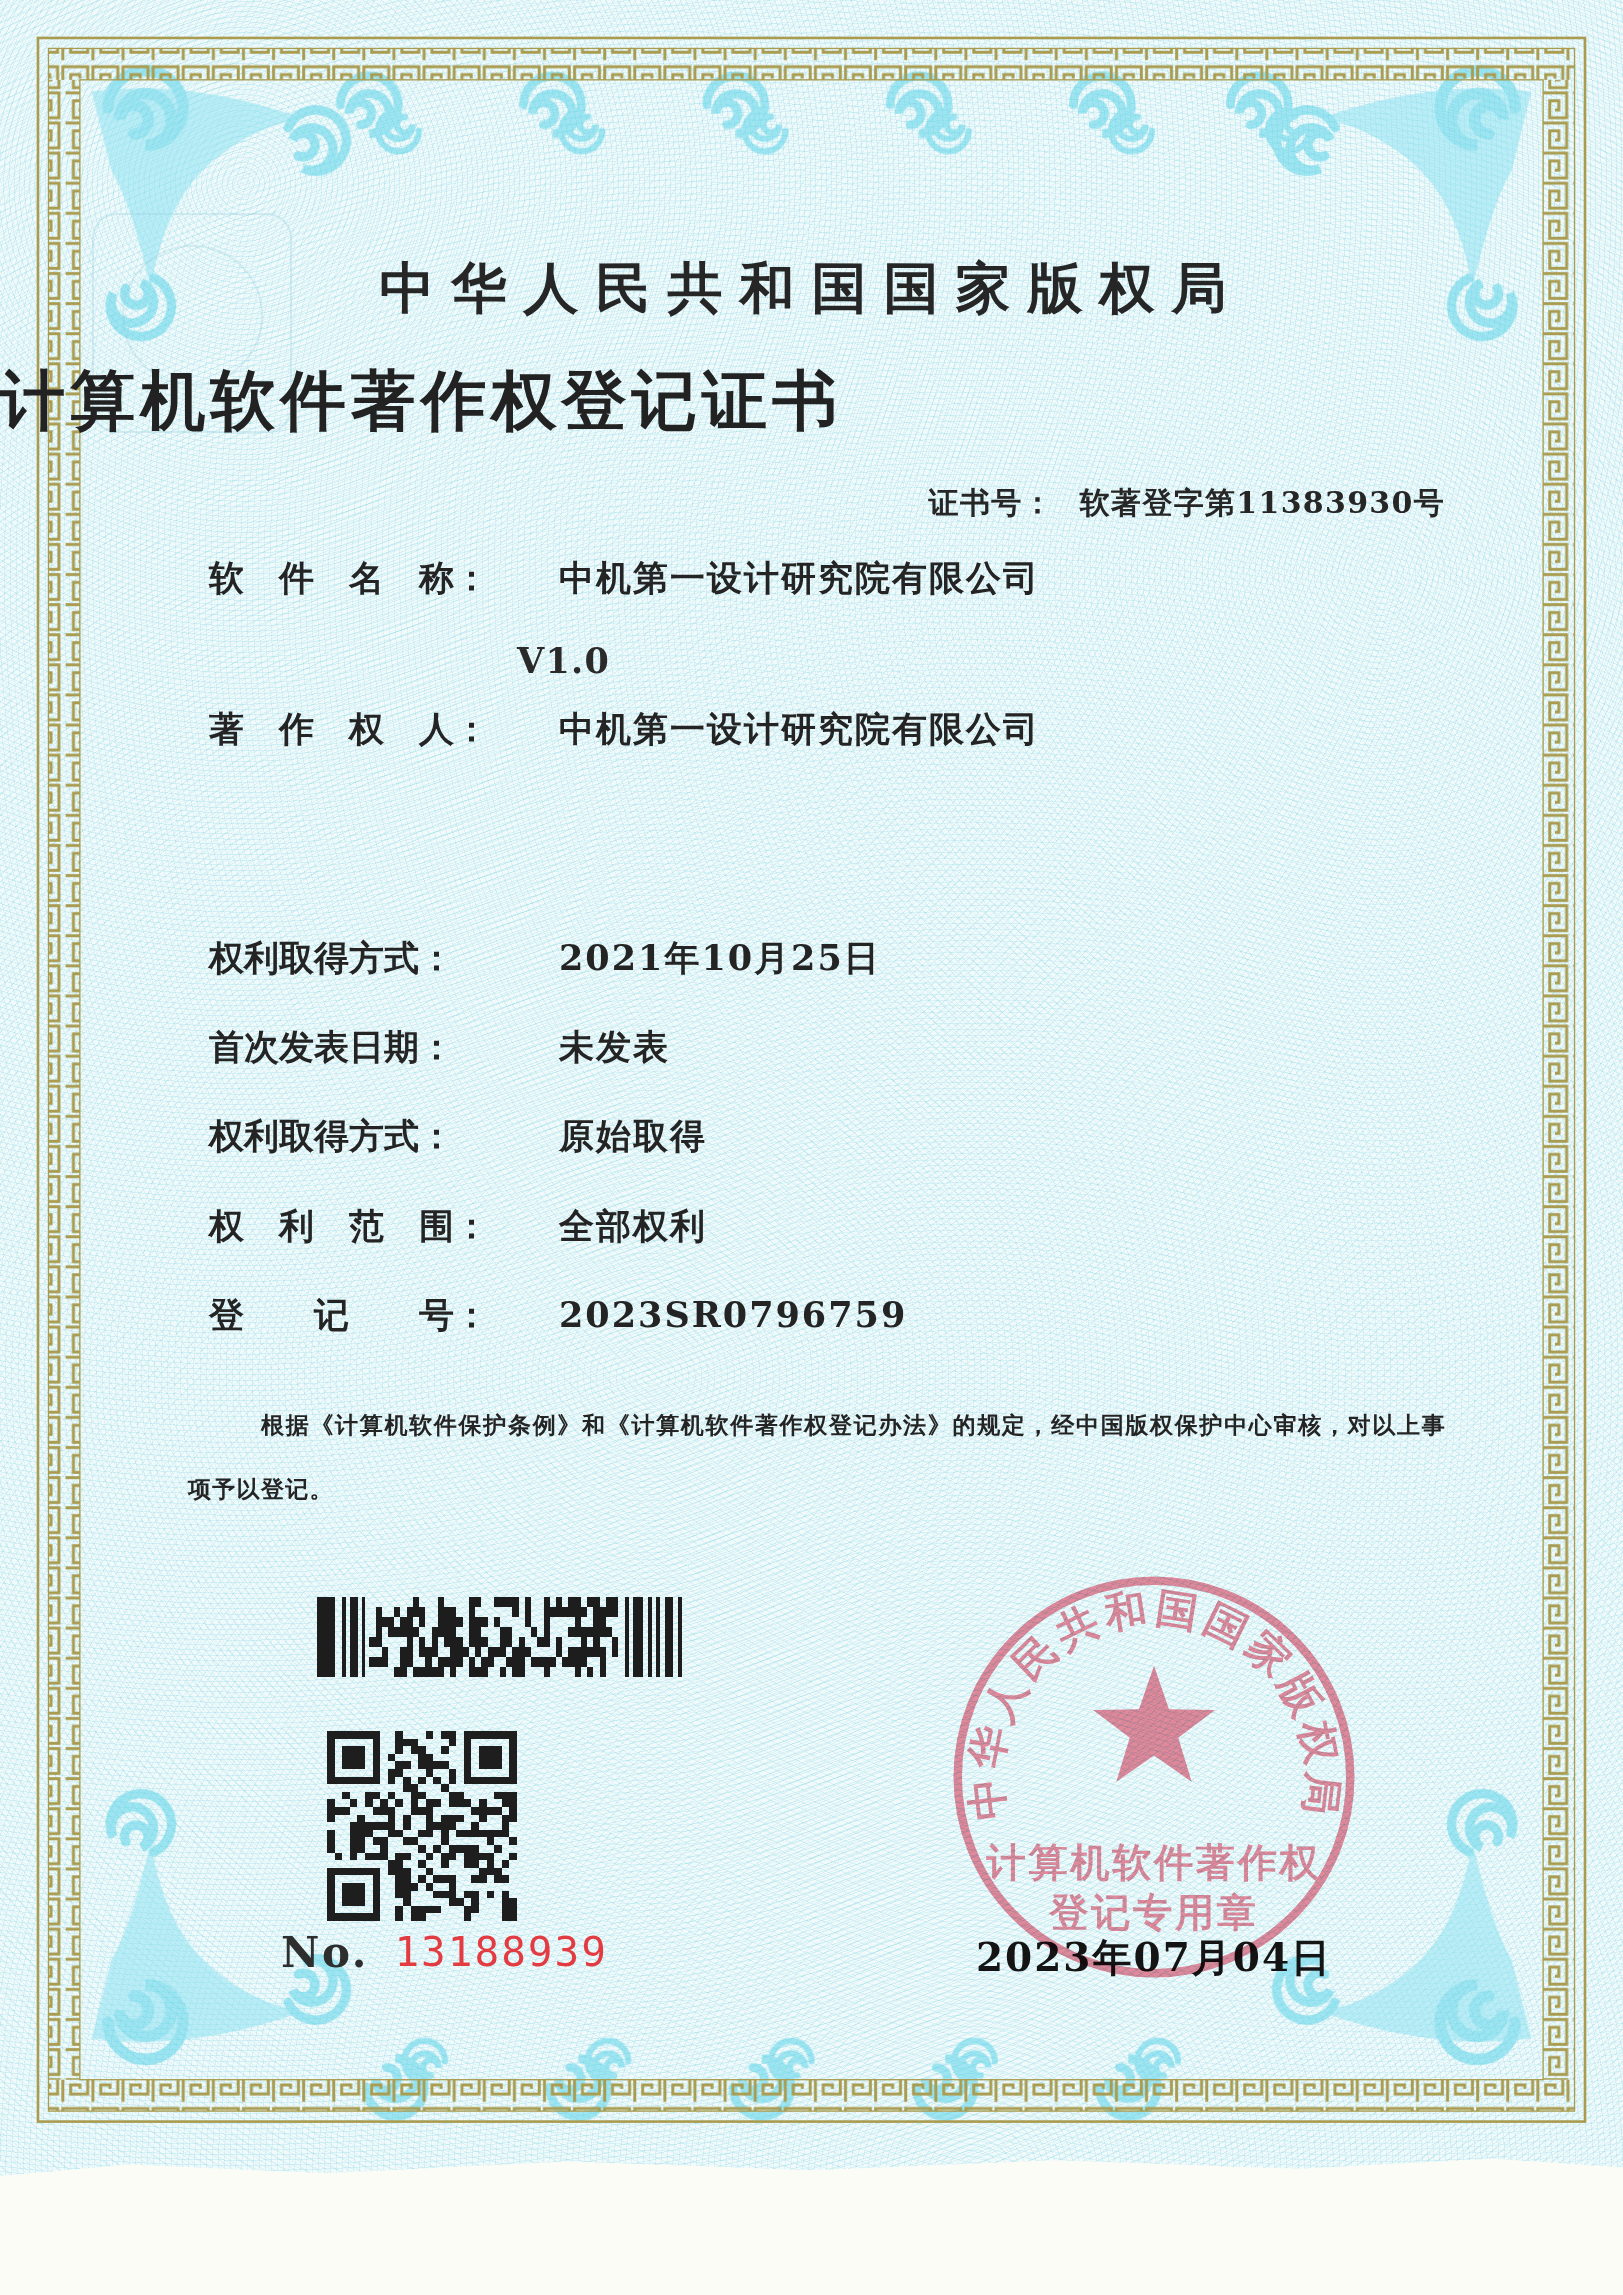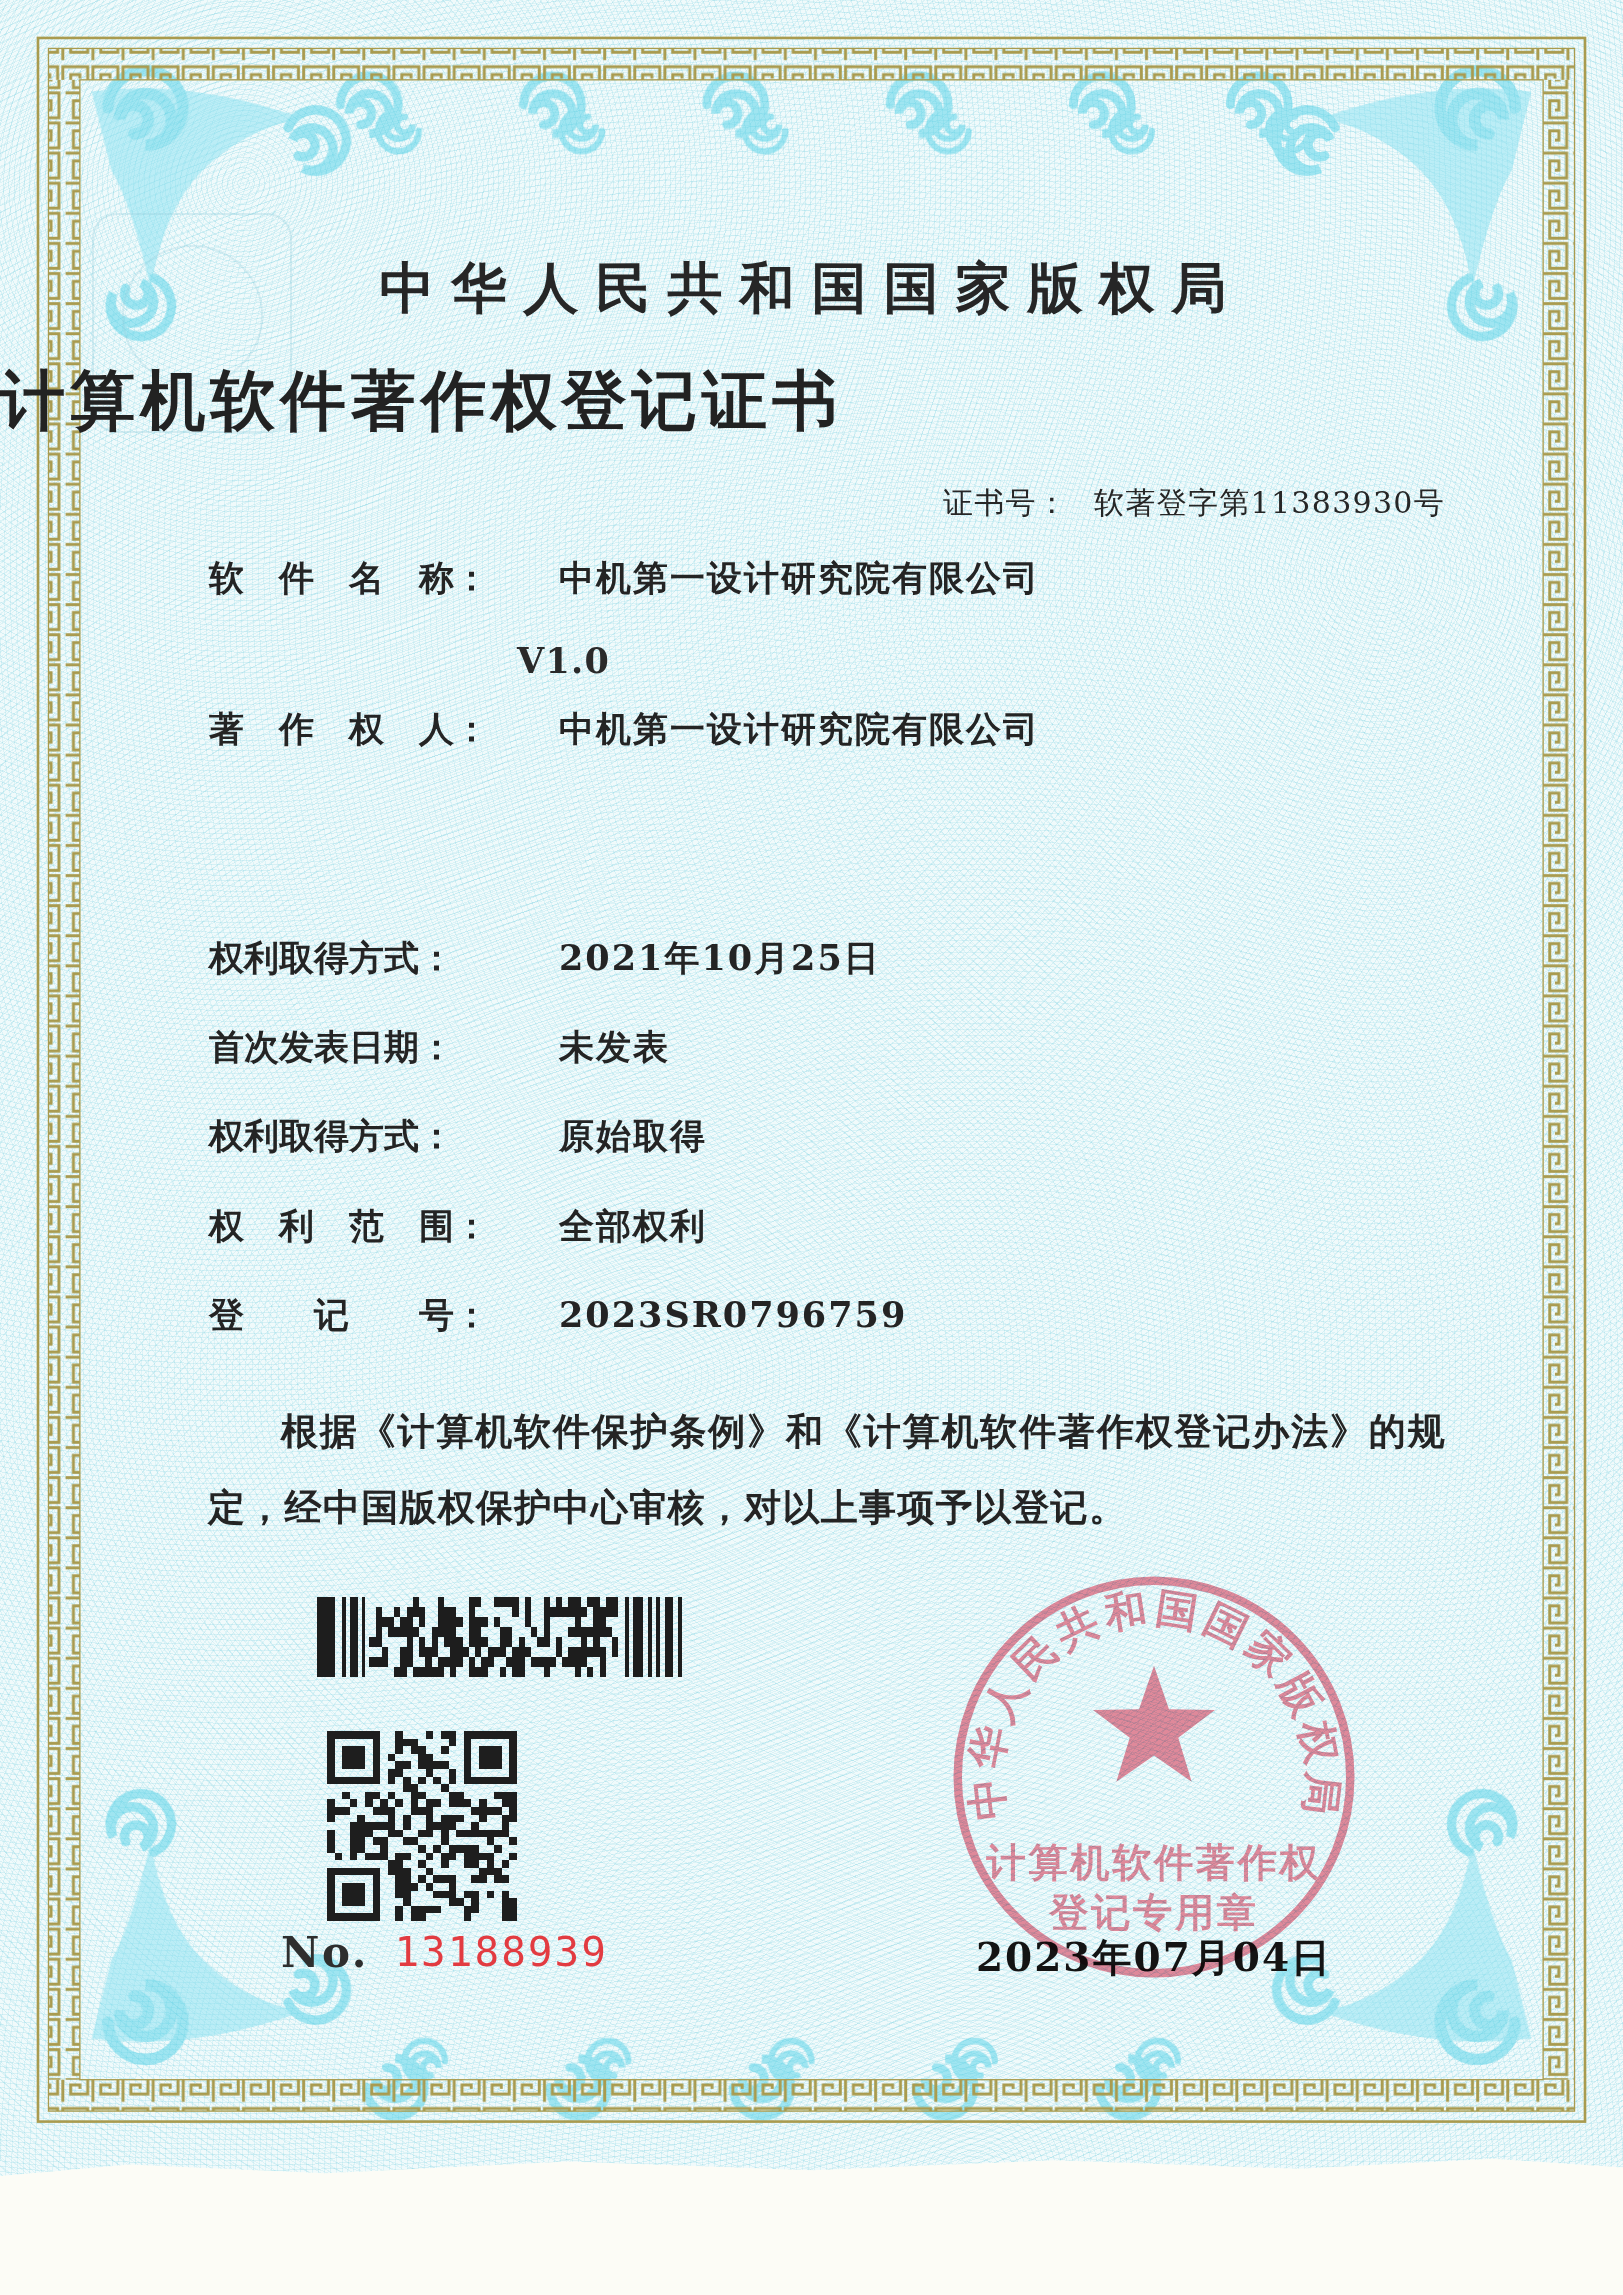--- a/index.html
+++ b/index.html
@@ -17,31 +17,31 @@
   .frame-svg{position:absolute;left:0;top:0;pointer-events:none;}
   .title1{
     position:absolute;left:0;right:0;top:252px;text-align:center;
     font-size:55px;font-weight:bold;letter-spacing:17px;color:#262626;white-space:nowrap;
   }
   .title2{
     position:absolute;left:0;right:0;top:357px;text-align:left;
     font-size:65px;font-weight:bold;letter-spacing:5.2px;color:#222;white-space:nowrap;
   }
   .certno{
-    position:absolute;right:178px;top:483px;font-size:30px;font-weight:normal;color:#262626;
+    position:absolute;right:178px;top:483px;font-size:30px;font-weight:bold;color:#262626;
     letter-spacing:1.3px;white-space:nowrap;
   }
   .certno .gap{display:inline-block;width:26px;}
   .row{position:absolute;left:209px;font-size:35px;font-weight:bold;color:#242424;white-space:nowrap;}
   .row .lbl{display:inline-block;width:350px;}
   .row .val{letter-spacing:2px;}
   .v2{position:absolute;left:517px;font-size:35px;font-weight:bold;letter-spacing:1.3px;}
   .statement{
-    position:absolute;left:208px;right:177px;top:1393px;
-    font-size:37px;font-weight:bold;color:#242424;line-height:76px;
+    position:absolute;left:188px;right:177px;top:1393px;
+    font-size:23px;font-weight:bold;color:#242424;line-height:64px;
     text-align:justify;text-indent:73px;letter-spacing:1.3px;
   }
   .barcode{position:absolute;left:317px;top:1597px;}
   .qr{position:absolute;left:327px;top:1731px;}
   .serial{position:absolute;left:281px;top:1928px;white-space:nowrap;}
   .serial .no{font-size:42px;color:#2e2e2e;font-weight:bold;letter-spacing:2.6px;}
   .serial .num{font-size:41px;font-family:"DejaVu Sans Mono","Liberation Mono",monospace;
     letter-spacing:2px;position:relative;top:-1.3px;margin-left:22px;}
   .issue-date{
     position:absolute;left:951px;top:1931px;width:406px;text-align:center;

